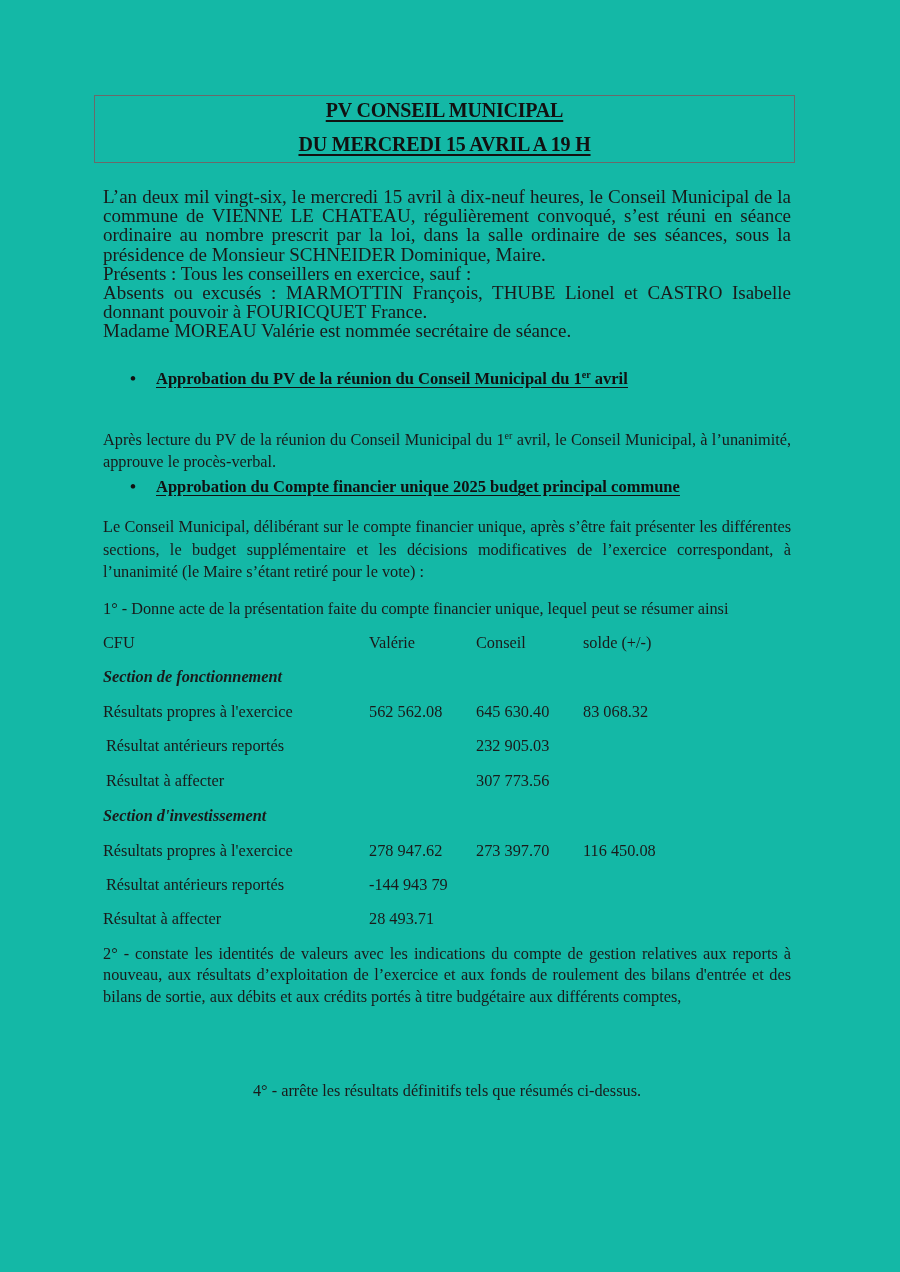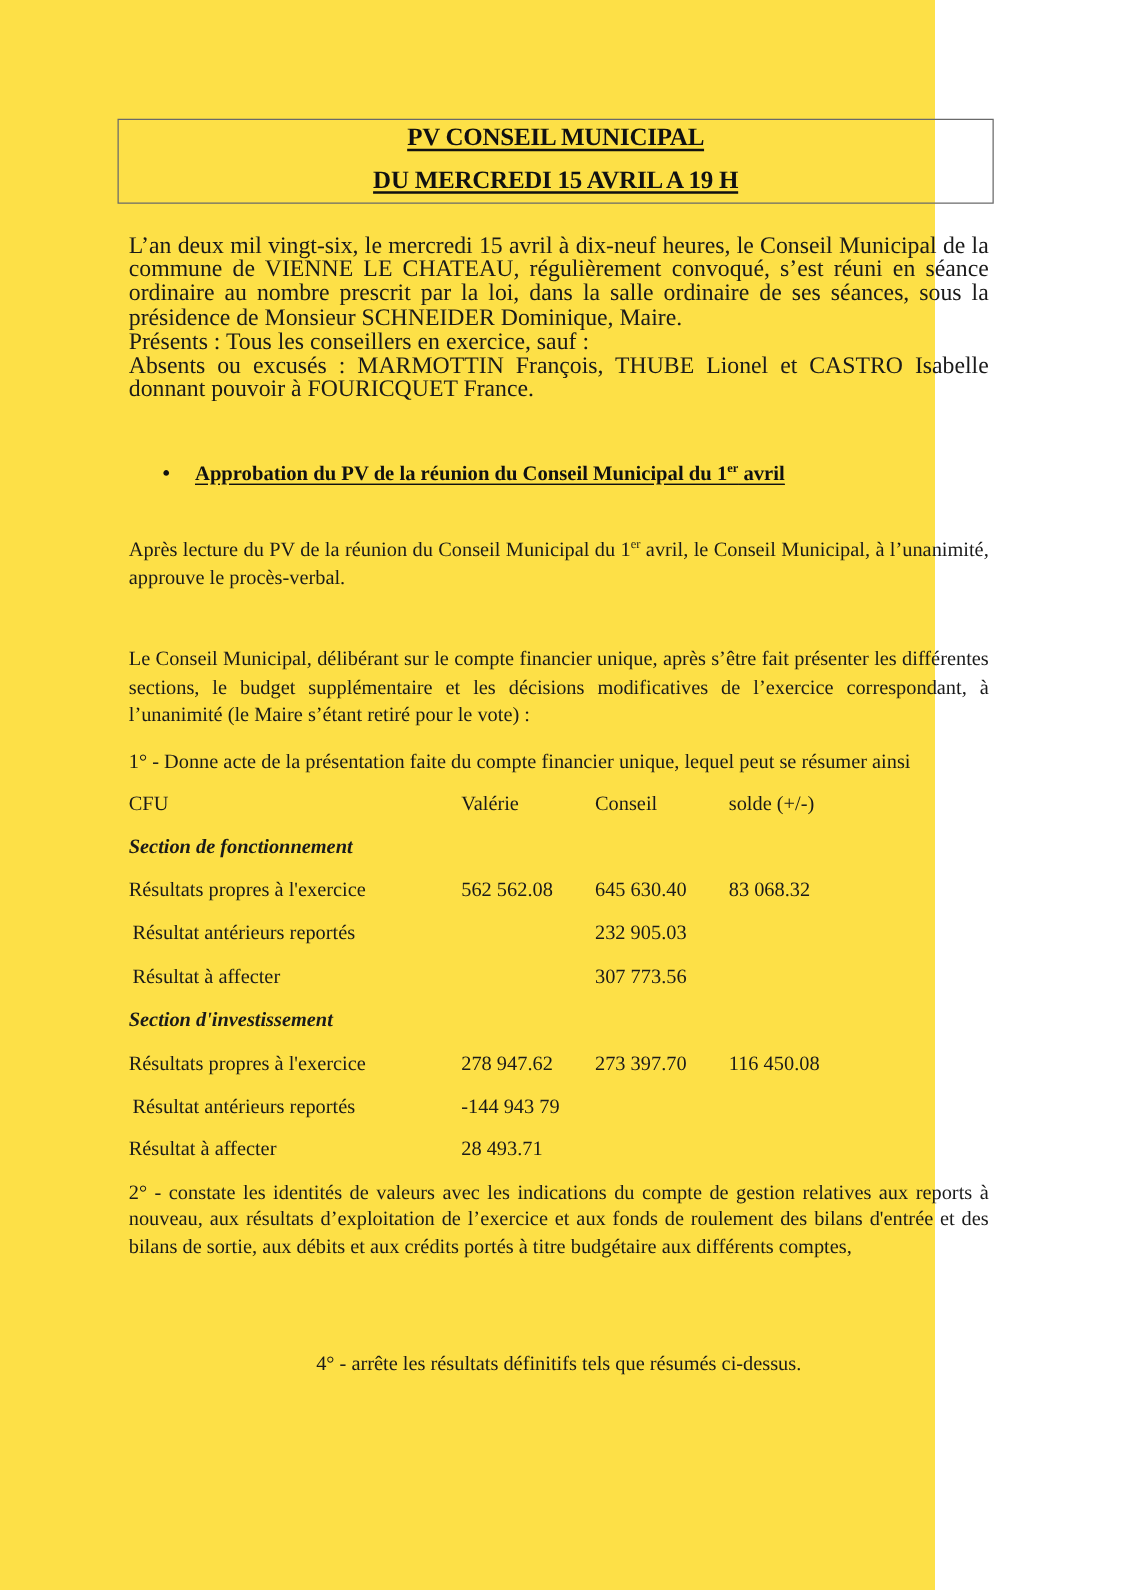--- a/index.html
+++ b/index.html
@@ -11,22 +11,22 @@
       width: 900px;
       height: 1272px;
       position: relative;
       overflow: hidden;
       font-family: "Liberation Serif", "DejaVu Serif", serif;
       color: #1a1a1a;
     }
     .page {
       position: absolute;
       left: 0; top: 0;
-      width: 748px; height: 1272px;
-      background: #fde047;
+      width: 900px; height: 1272px;
+      background: #14b8a6;
     }
     .title-box {
       position: absolute;
       left: 94px;
       top: 95px;
       width: 701px;
       height: 68px;
       border: 1.5px solid #6a6a6a;
       box-sizing: border-box;
     }
@@ -111,28 +111,32 @@
 
   <div class="title-box">
     <div class="title-line l1">PV CONSEIL MUNICIPAL</div>
     <div class="title-line l2">DU MERCREDI 15 AVRIL A 19 H</div>
   </div>
 
   <div class="intro">
     <p>L’an deux mil vingt-six, le mercredi 15 avril à dix-neuf heures, le Conseil Municipal de la commune de VIENNE LE CHATEAU, régulièrement convoqué, s’est réuni en séance ordinaire au nombre prescrit par la loi, dans la salle ordinaire de ses séances, sous la présidence de Monsieur SCHNEIDER Dominique, Maire.</p>
     <p style="text-align:left">Présents : Tous les conseillers en exercice, sauf :</p>
     <p>Absents ou excusés : MARMOTTIN François, THUBE Lionel et CASTRO Isabelle donnant pouvoir à FOURICQUET France.</p>
+    <p style="text-align:left">Madame MOREAU Valérie est nommée secrétaire de séance.</p>
   </div>
 
   <div class="bullet-heading" style="top:369px;">
     <span class="dot">•</span><span class="txt"><span>Approbation du PV de la réunion du Conseil Municipal du 1</span><sup>er</sup><span> avril</span></span>
   </div>
 
   <p class="para" style="top:429px; line-height:22px;"><span>Après lecture du PV de la réunion du Conseil Municipal du 1</span><sup>er</sup><span> avril, le Conseil Municipal, à l’unanimité, approuve le procès-verbal.</span></p>
 
+  <div class="bullet-heading" style="top:477px;">
+    <span class="dot">•</span><span class="txt">Approbation du Compte financier unique 2025 budget principal commune</span>
+  </div>
 
   <p class="para" style="top:516px; line-height:22.5px;">Le  Conseil  Municipal, délibérant  sur  le compte financier unique, après s’être fait présenter les différentes sections, le budget supplémentaire et les décisions modificatives de l’exercice correspondant, à l’unanimité (le Maire s’étant retiré pour le vote) :</p>
 
   <p class="para" style="top:598px; text-align:left; white-space:nowrap;">1° - Donne acte de la présentation faite du compte financier unique, lequel peut se résumer ainsi</p>
 
   <div>
     <div class="cfu-row" style="top:633px;">
       <span class="c-label">CFU</span>
       <span class="c-dep">Valérie</span>
       <span class="c-rec">Conseil</span>

